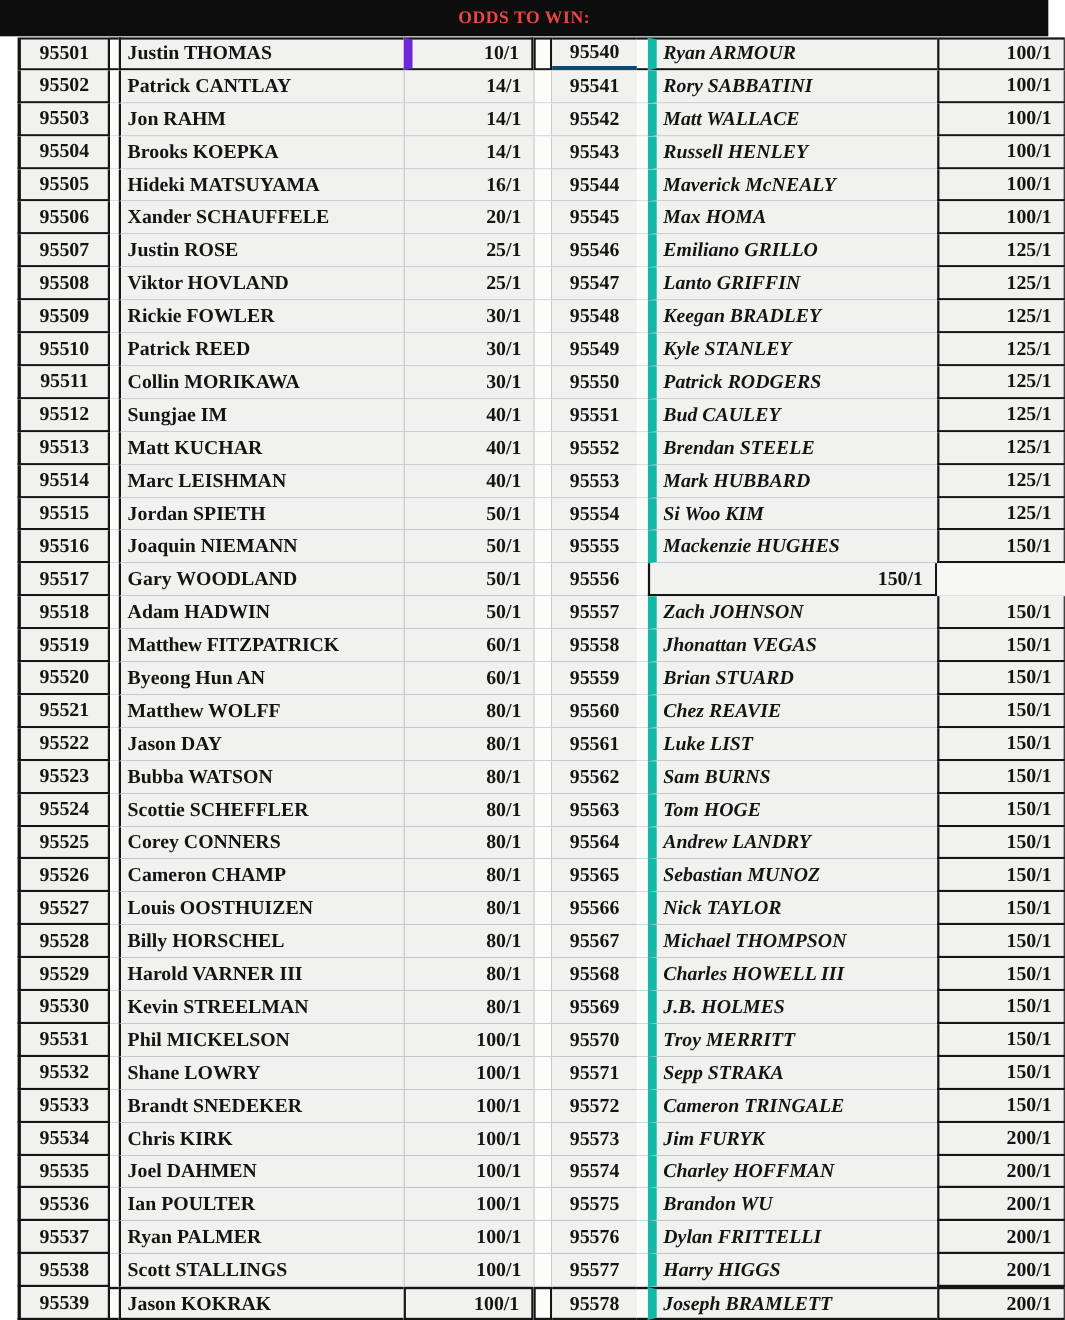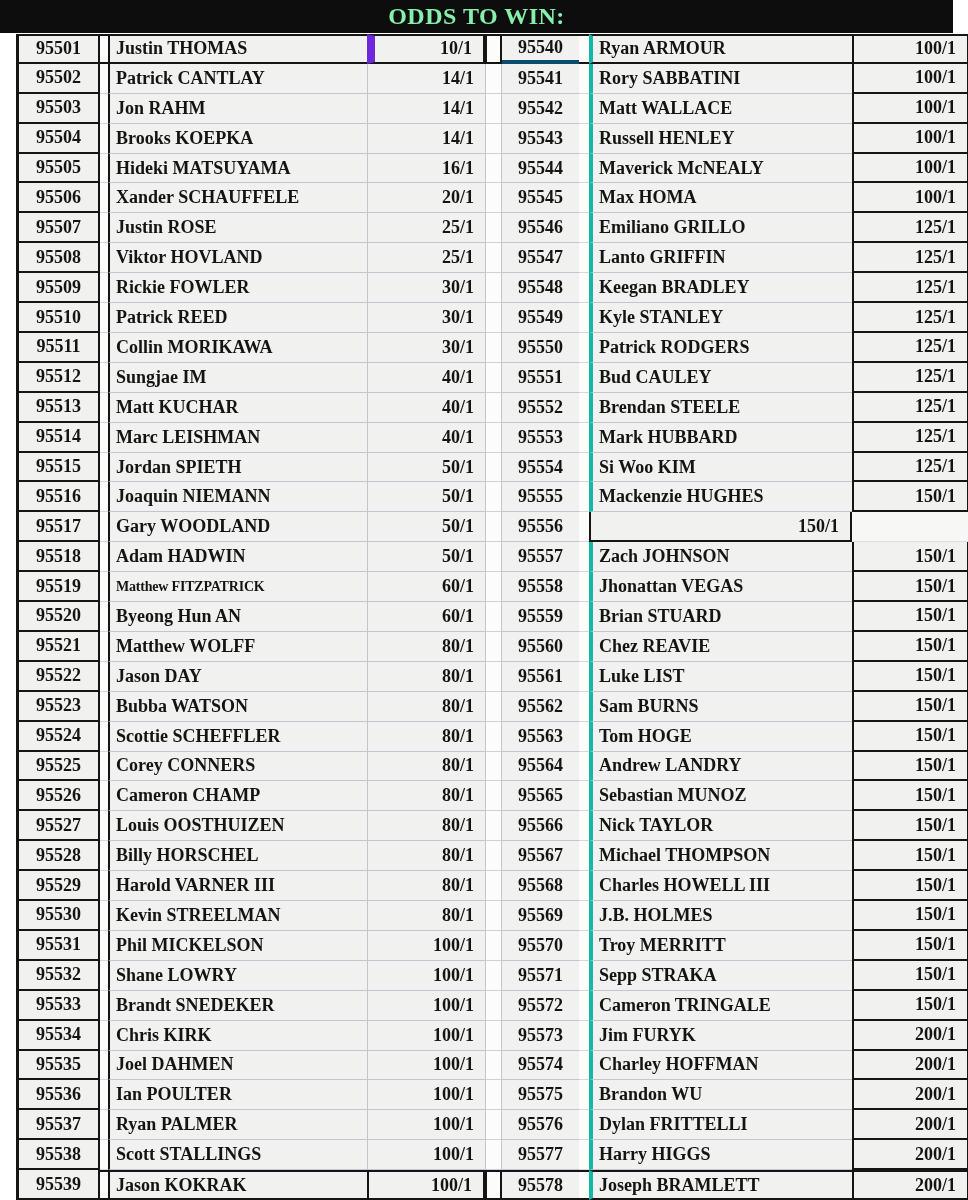--- a/index.html
+++ b/index.html
@@ -6,54 +6,54 @@
   html, body { background: #ffffff; }
   body {
     width: 968px; height: 1200px;
     font-family: "Liberation Serif", serif;
     overflow: hidden;
   }
   .sheet { position: relative; width: 968px; height: 1200px; background: #ffffff; }
 
   .header-bar {
     position: absolute; left: 0; top: 0; width: 953px; height: 33px;
-    background: #0d0d0d; color: #86efac;
+    background: #0d0d0d; color: #ef4444;
     display: flex; align-items: center; justify-content: center;
-    font-weight: bold; font-size: 24px; letter-spacing: 0.5px;
+    font-weight: bold; font-size: 16px; letter-spacing: 0.5px;
   }
 
   .rows {
     position: absolute; left: 0; top: 34px; width: 968px; height: 1166px;
     display: grid; grid-template-rows: repeat(39, 1fr);
   }
   .row { display: grid; grid-template-columns: 84px 8px 259px 118px 17px 77px 10px 263px 117px 15px; padding-left: 16px; }
 
   .cell {
     display: flex; align-items: center;
     font-weight: bold; font-size: 18px; color: #141414;
     white-space: nowrap; overflow: hidden;
   }
   .bgc   { background: #f1f1ef; }
   .num   { justify-content: center; }
   .name  { justify-content: flex-start; padding-left: 6px; }
   .odds  { justify-content: flex-end; padding-right: 11px; }
-  .condensed { font-size: 14px; letter-spacing: -0.2px; }
+  .condensed { font-size: 18px; letter-spacing: -0.2px; }
 
   
   .num-l  { border-left: 3px solid #151515; border-right: 2px solid #151515; border-bottom: 2px solid #151515; }
   .name-l { border-left: 2px solid #151515; border-bottom: 1px solid #c4c4cc; }
   .odds-l { border-left: 1px solid #c4c4cc; border-bottom: 1px solid #c4c4cc; }
 
   
   .gap   { background: #fcfcfb; border-bottom: 1px solid #d7d7de; }
   .gap-m { border-left: 1px solid #c4c4cc; border-right: 1px solid #c4c4cc; border-bottom: 1px solid #cfcfd6; }
 
   
   .num-r  { border-bottom: 1px solid #c4c4cc; }
-  .name-r { border-left: 4px solid #14b8a6; border-bottom: 1px solid #c4c4cc; }
+  .name-r { border-left: 8px solid #14b8a6; border-bottom: 1px solid #c4c4cc; font-style: italic; }
   .odds-r { border-left: 2px solid #151515; border-right: 2px solid #151515; border-bottom: 2px solid #151515; }
 
   
   .strip { background: #f7f7f5; border-bottom: 1px solid #dddde3; }
 
   
   .row:first-child .num-l  { border-top: 2px solid #151515; }
   .row:first-child .name-l,
   .row:first-child .odds-l,
   .row:first-child .num-r,

